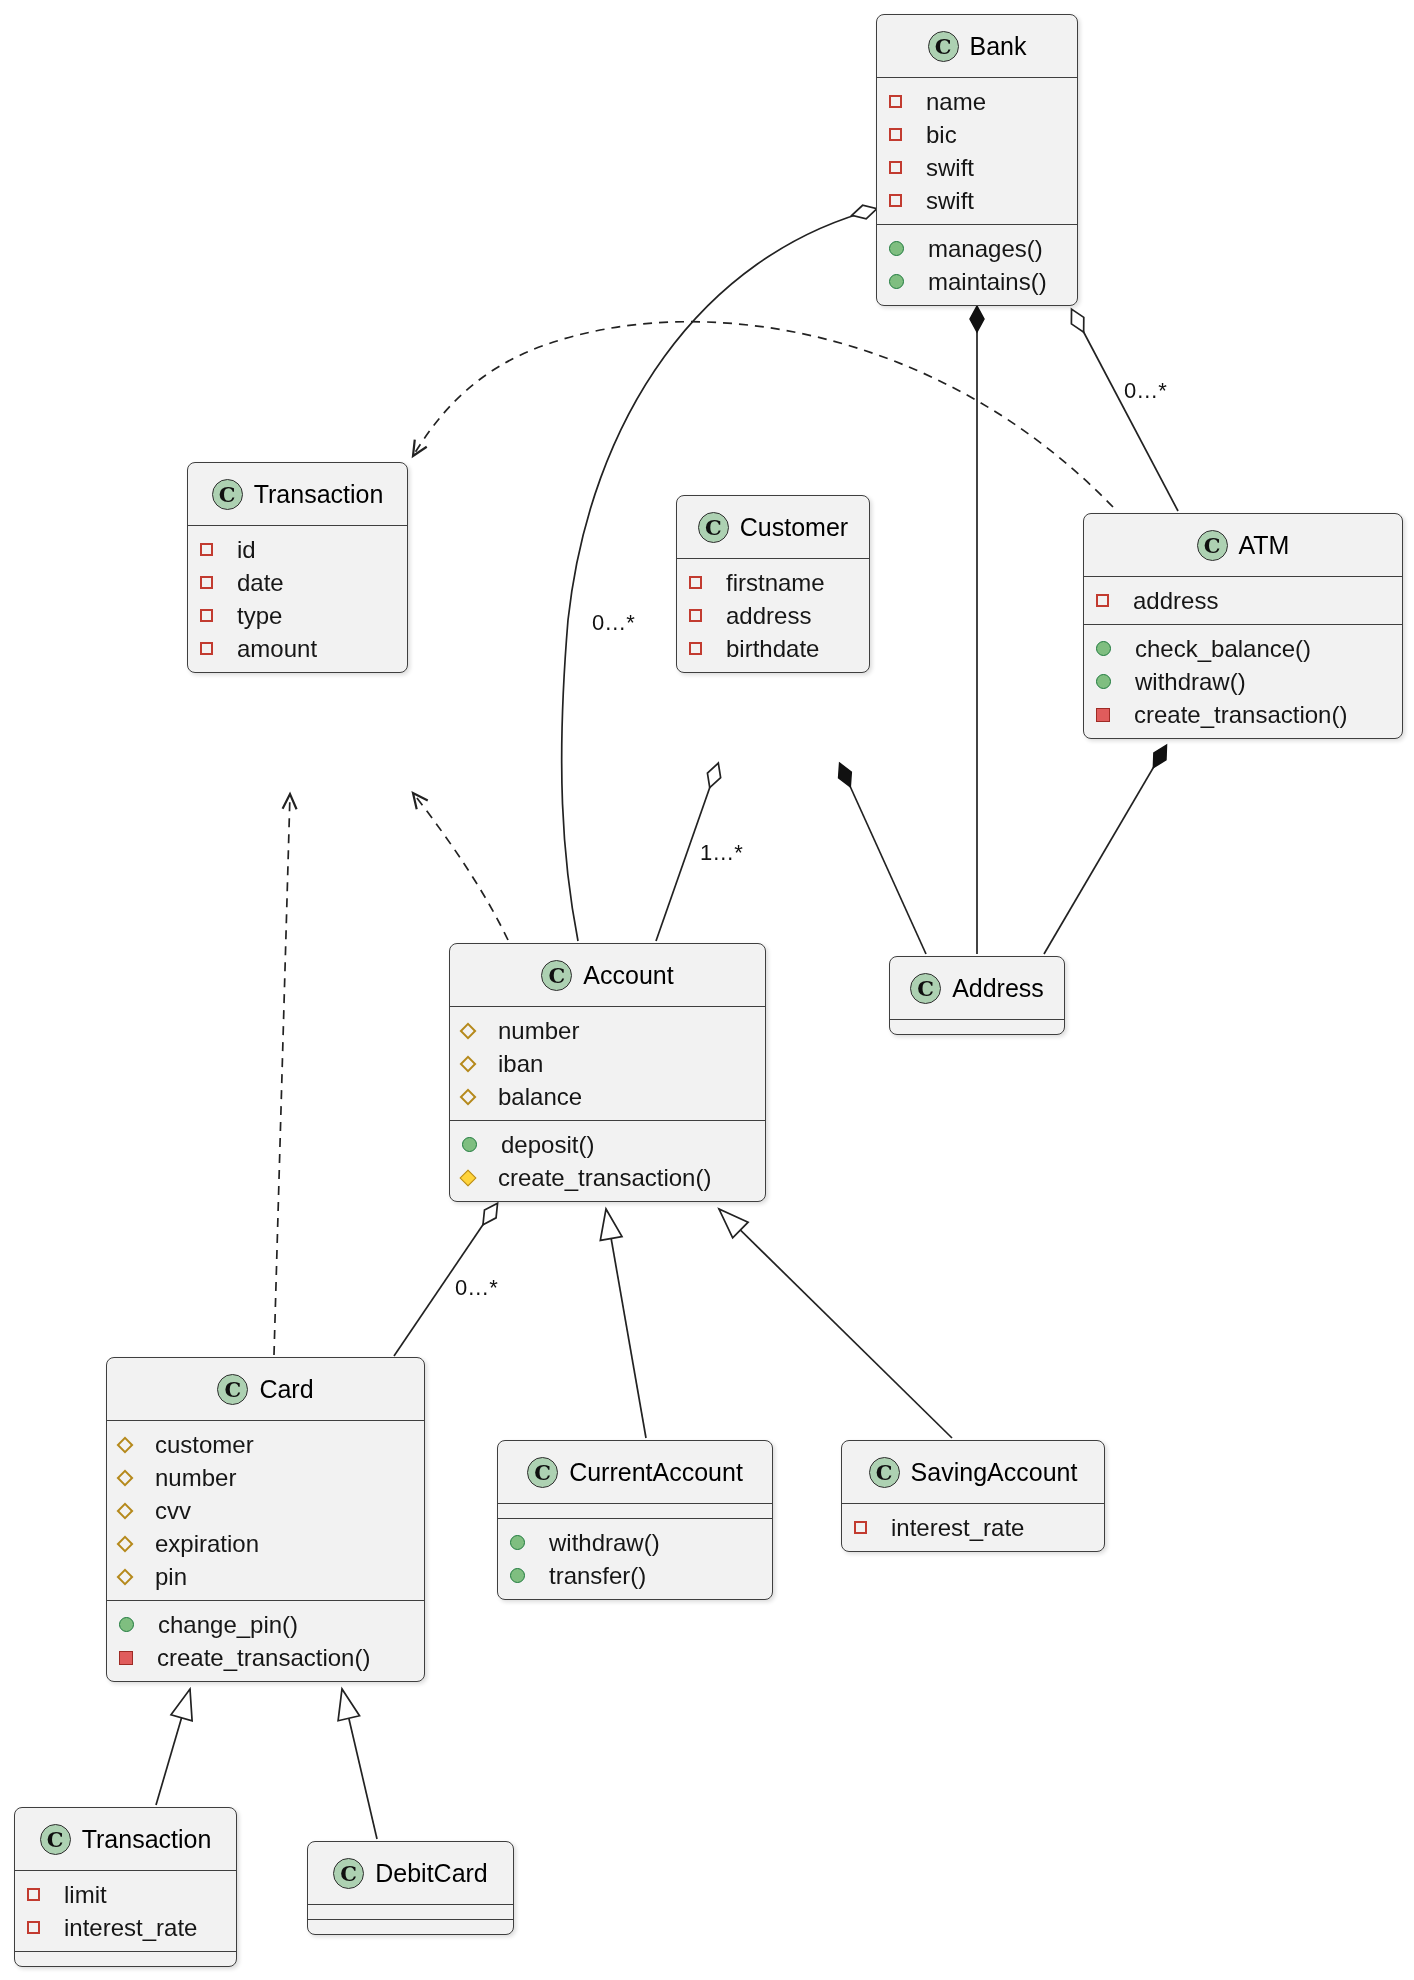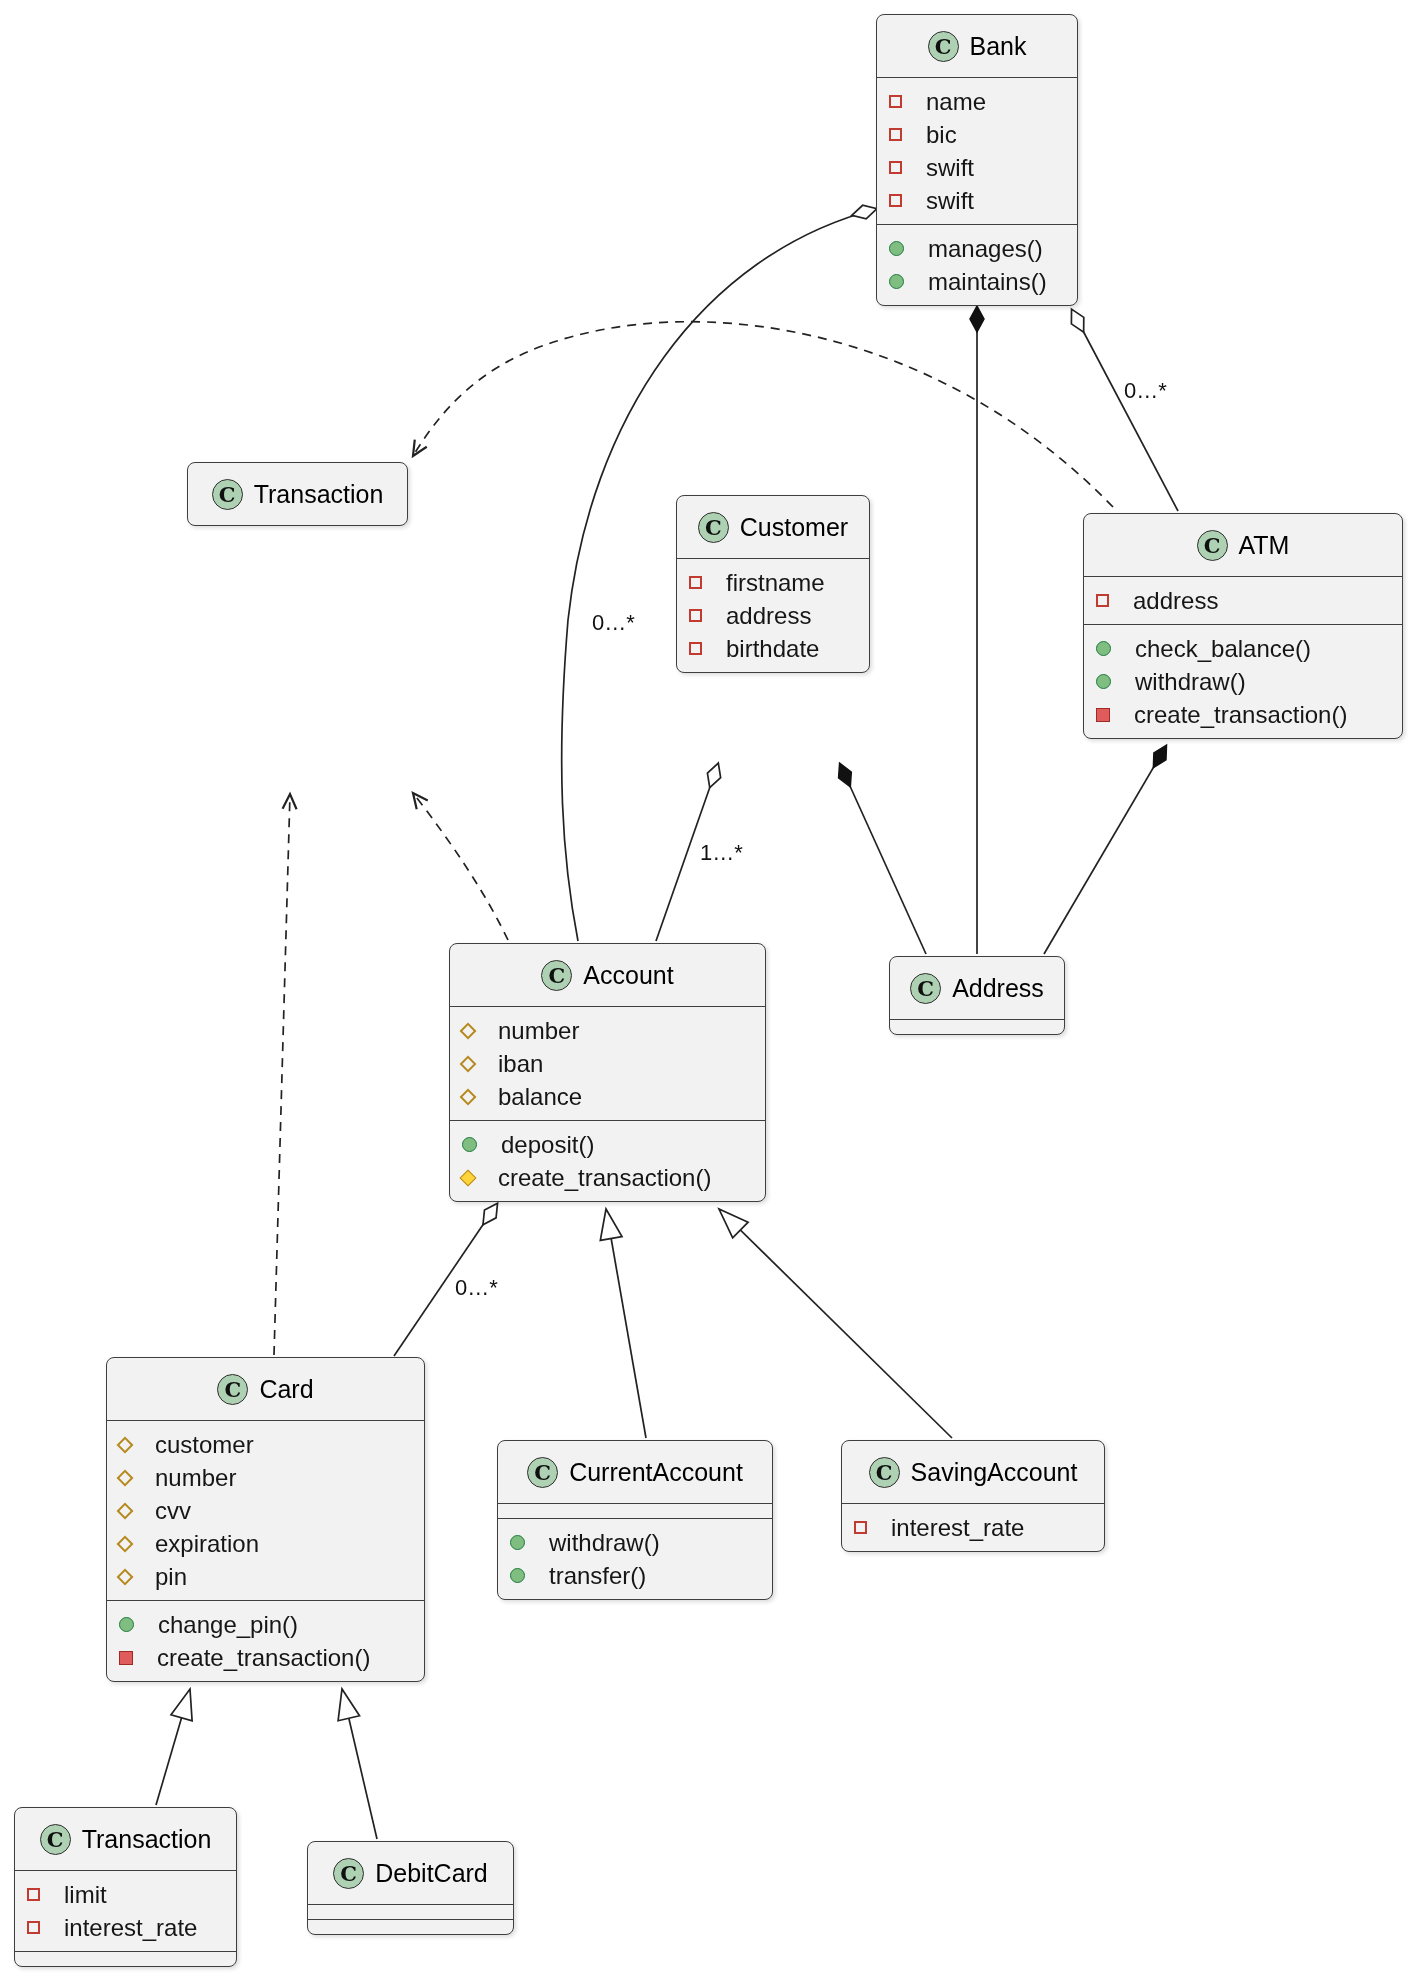--- a/index.html
+++ b/index.html
@@ -99,20 +99,38 @@
           <span class="mico public-method-icon"></span>
           <span>maintains()</span>
         </div>
       </div>
     </div>
     <div class="uml-class" style="left: 187px; top: 462px; width: 221px;">
       <div class="uml-title">
         <span class="cicon">C</span>
         <span>Transaction</span>
       </div>
+      <div class="comp">
+        <div class="member">
+          <span class="mico private-field-icon"></span>
+          <span>id</span>
+        </div>
+        <div class="member">
+          <span class="mico private-field-icon"></span>
+          <span>date</span>
+        </div>
+        <div class="member">
+          <span class="mico private-field-icon"></span>
+          <span>type</span>
+        </div>
+        <div class="member">
+          <span class="mico private-field-icon"></span>
+          <span>amount</span>
+        </div>
+      </div>
     </div>
     <div class="uml-class" style="left: 676px; top: 495px; width: 194px;">
       <div class="uml-title">
         <span class="cicon">C</span>
         <span>Customer</span>
       </div>
       <div class="comp">
         <div class="member">
           <span class="mico private-field-icon"></span>
           <span>firstname</span>

